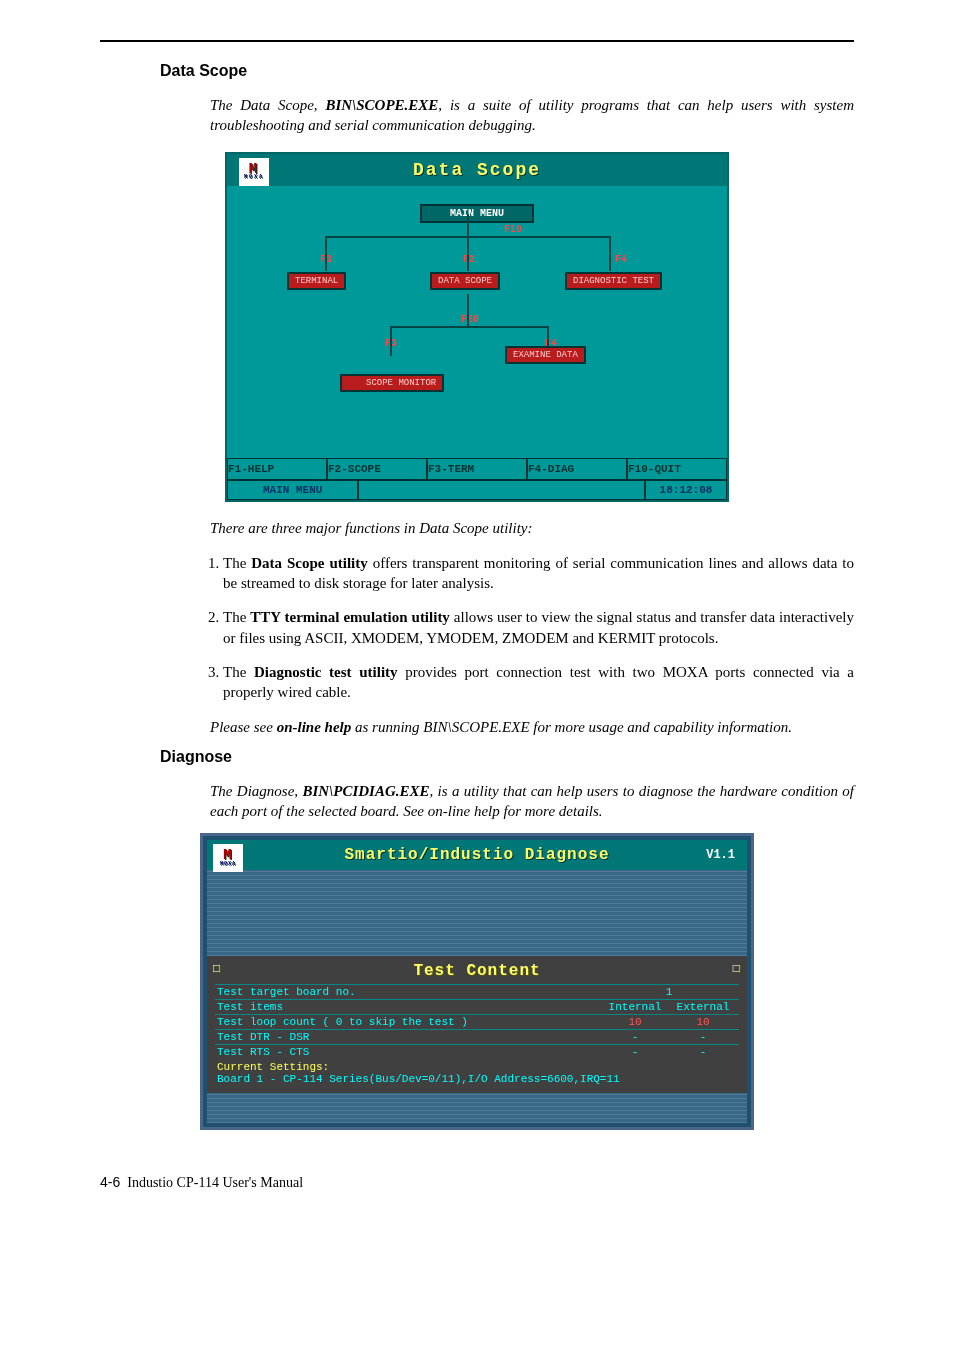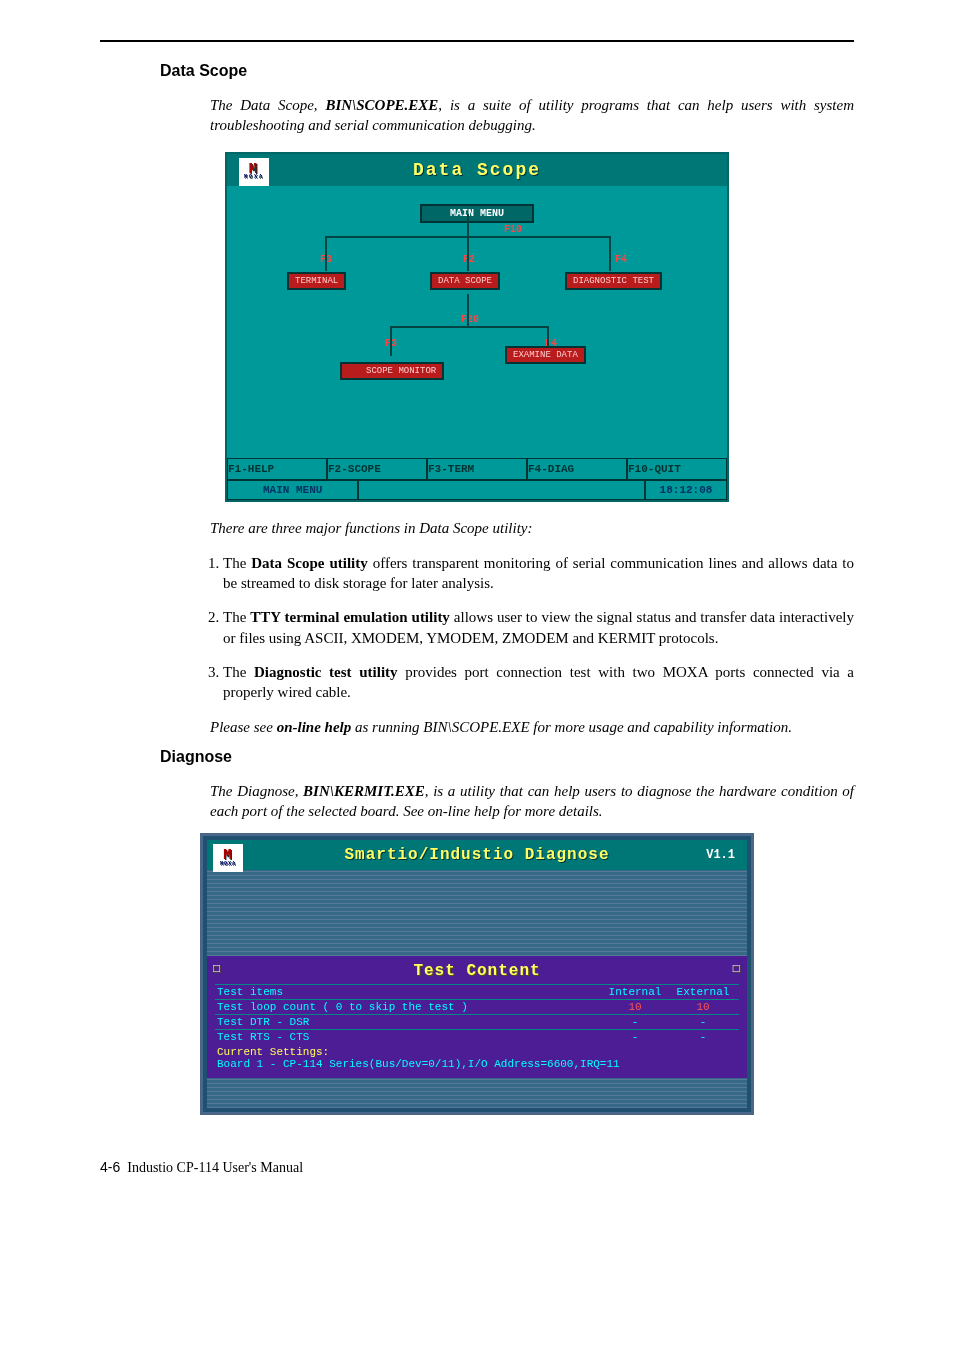--- a/index.html
+++ b/index.html
@@ -197,21 +197,21 @@
     color: #fff;
     letter-spacing: 0;
     text-shadow: none;
   }
   .diag-bg {
     background: #386888;
     height: 86px;
     background-image: repeating-linear-gradient(0deg,#557a98 0 1px,#386888 1px 4px);
   }
   .diag-panel {
-    background: #4c1d95;
+    background: #404040;
     padding: 6px 8px 8px 8px;
     font-family: "Courier New", monospace;
     font-size: 11px;
     color: #00ffff;
   }
   .diag-titlebar {
     color: #ffff66;
     font-weight: bold;
     text-align: center;
     font-size: 16px;
@@ -291,21 +291,21 @@
     <div class="ds-line" style="left:240px;top:50px;width:2px;height:35px;"></div>
     <div class="ds-line" style="left:382px;top:50px;width:2px;height:35px;"></div>
     <div class="ds-line" style="left:240px;top:108px;width:2px;height:32px;"></div>
     <div class="ds-line" style="left:163px;top:140px;width:158px;height:2px;"></div>
     <div class="ds-line" style="left:163px;top:140px;width:2px;height:30px;"></div>
     <div class="ds-line" style="left:320px;top:140px;width:2px;height:30px;"></div>
 
     <div class="ds-node" style="left:60px;top:86px;">TERMINAL</div>
     <div class="ds-node" style="left:203px;top:86px;">DATA SCOPE</div>
     <div class="ds-node" style="left:338px;top:86px;">DIAGNOSTIC TEST</div>
-    <div class="ds-node" style="left:113px;top:176px;padding-left:24px;">SCOPE MONITOR</div>
+    <div class="ds-node" style="left:113px;top:188px;padding-left:24px;">SCOPE MONITOR</div>
     <div class="ds-node" style="left:278px;top:160px;">EXAMINE DATA</div>
   </div>
   <div class="ds-btnrow">
     <div class="ds-btn">F1-HELP</div>
     <div class="ds-btn">F2-SCOPE</div>
     <div class="ds-btn">F3-TERM</div>
     <div class="ds-btn">F4-DIAG</div>
     <div class="ds-btn">F10-QUIT</div>
   </div>
   <div class="ds-statusrow">
@@ -329,37 +329,41 @@
   </li>
 </ol>
 
 <p class="body-text">
   <span>Please see </span><span class="bold">on-line help</span><span> as running BIN\SCOPE.EXE for more usage and capability information.</span>
 </p>
 
 <h3>Diagnose</h3>
 
 <p class="body-text">
-  <span>The Diagnose, </span><span class="bold">BIN\KERMIT.EXE</span><span>, is a utility that can help users to diagnose the hardware condition of each port of the selected board. See on-line help for more details.</span>
+  <span>The Diagnose, </span><span class="bold">BIN\PCIDIAG.EXE</span><span>, is a utility that can help users to diagnose the hardware condition of each port of the selected board. See on-line help for more details.</span>
 </p>
 
 <div class="diag-shot">
   <div class="diag-header">
     <div class="logo-m" style="position:absolute;left:6px;top:4px;">
       <span>M</span>
       <span class="moxa">MOXA</span>
     </div>
     <span>Smartio/Industio Diagnose</span>
     <span class="ver">V1.1</span>
   </div>
   <div class="diag-bg"></div>
   <div class="diag-panel">
     <div class="diag-titlebar">Test Content</div>
 
     <div class="diag-row">
+      <div class="diag-label">Test target board no.</div>
+      <div class="diag-col" style="width:136px;">1</div>
+    </div>
+    <div class="diag-row">
       <div class="diag-label">Test items</div>
       <div class="diag-col">Internal</div>
       <div class="diag-col">External</div>
     </div>
     <div class="diag-row">
       <div class="diag-label">Test loop count ( 0 to skip the test )</div>
       <div class="diag-col diag-red">10</div>
       <div class="diag-col diag-red">10</div>
     </div>
     <div class="diag-row">

